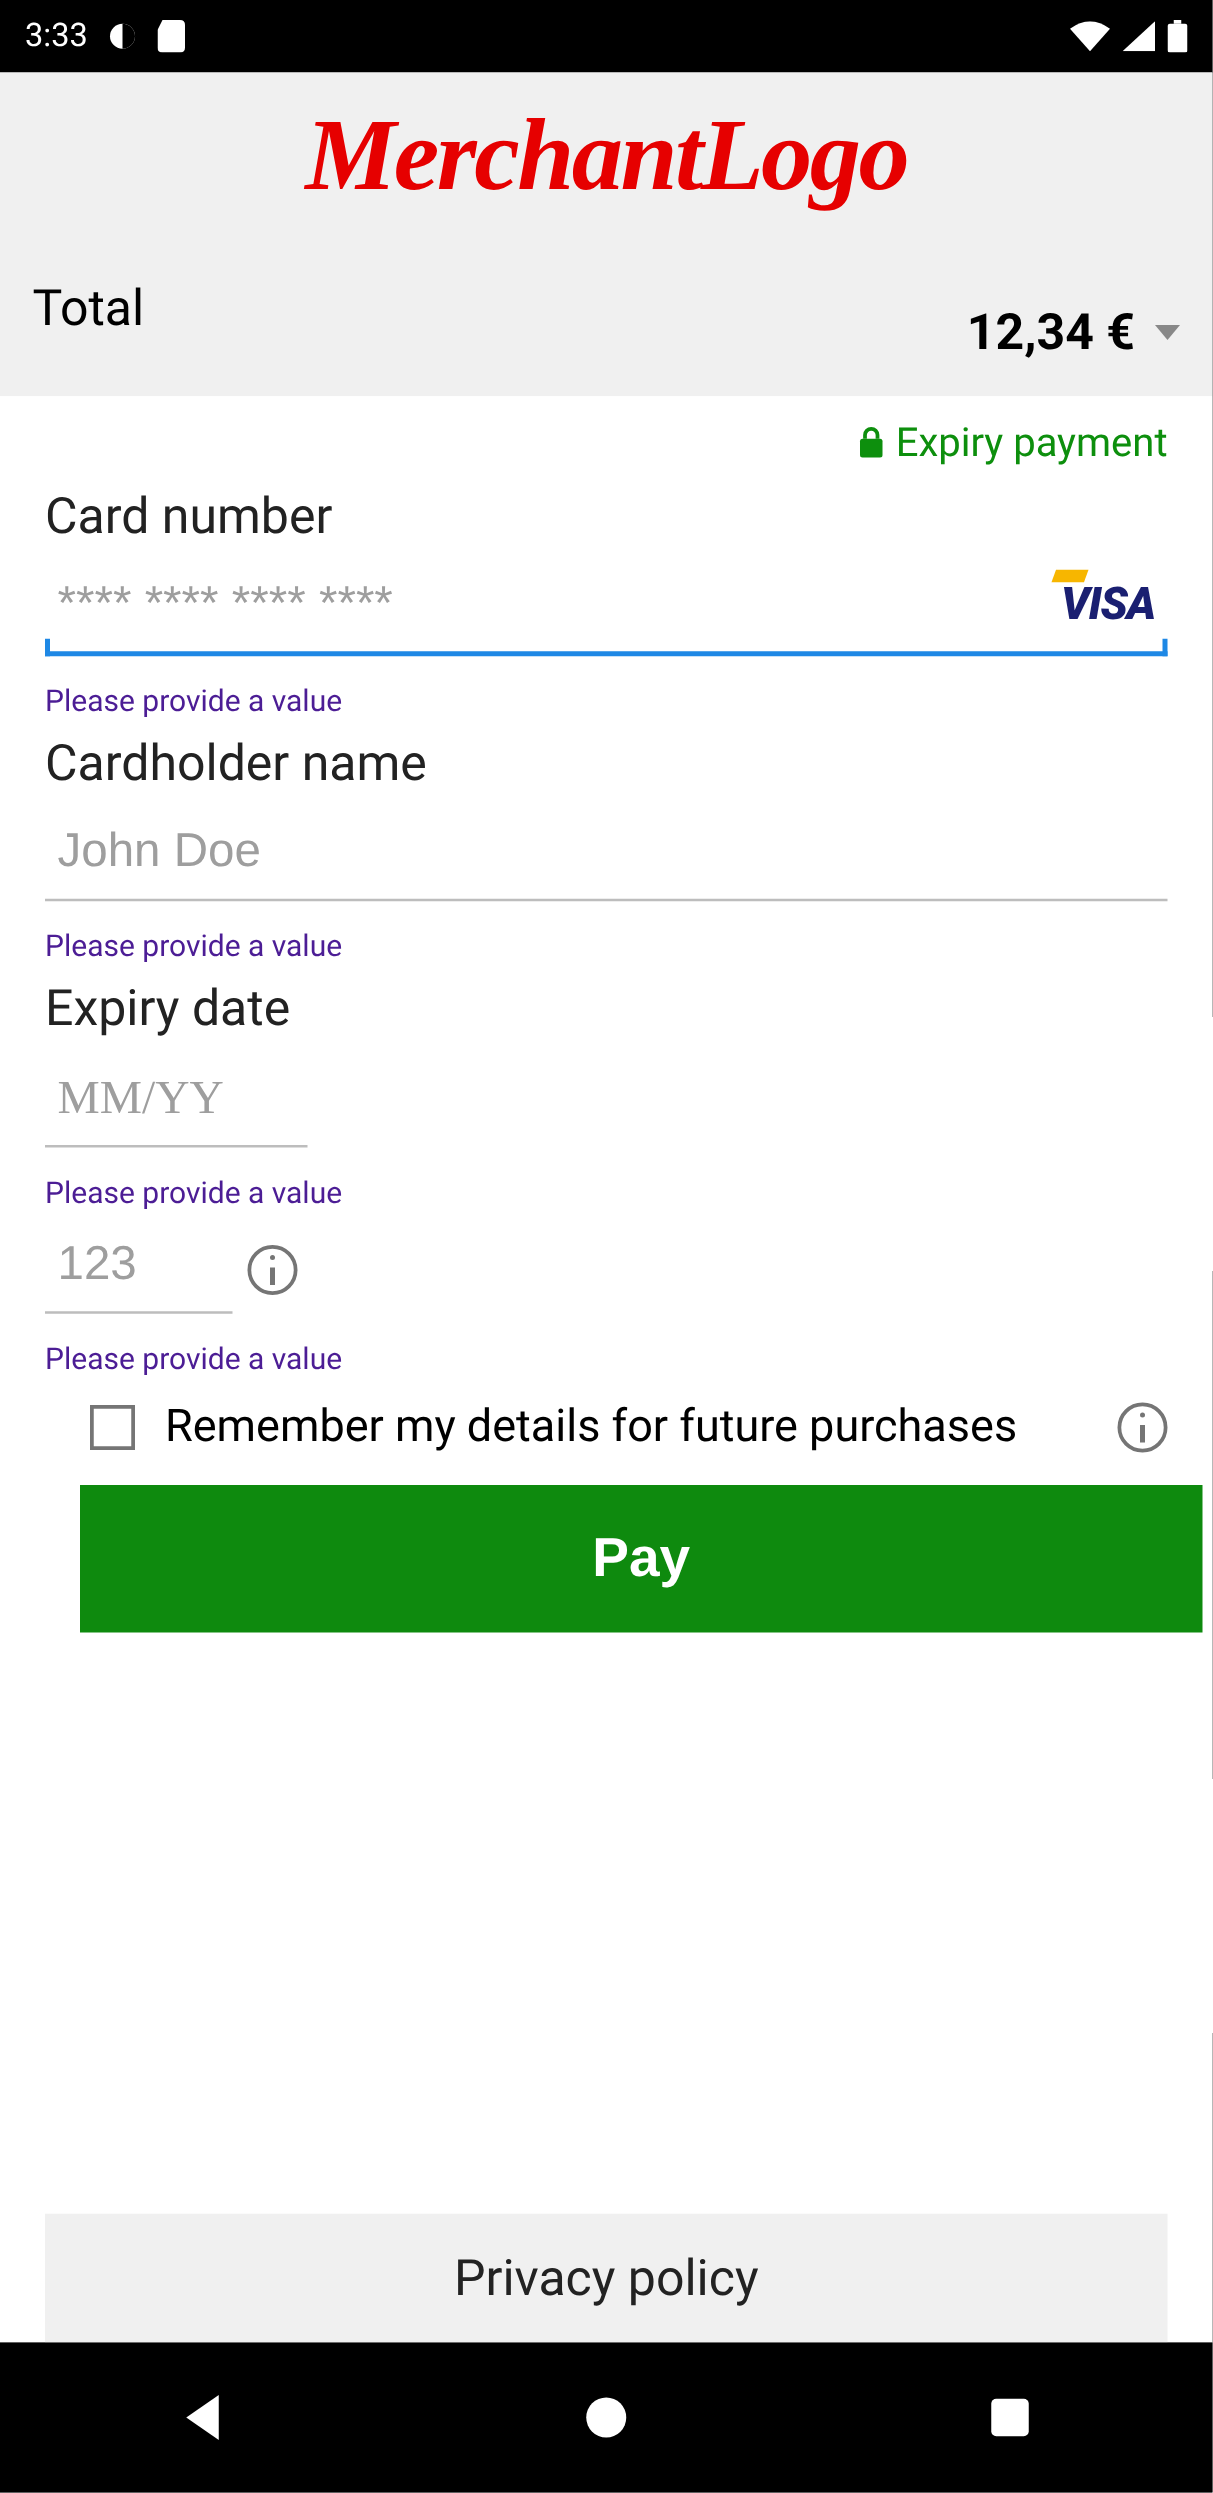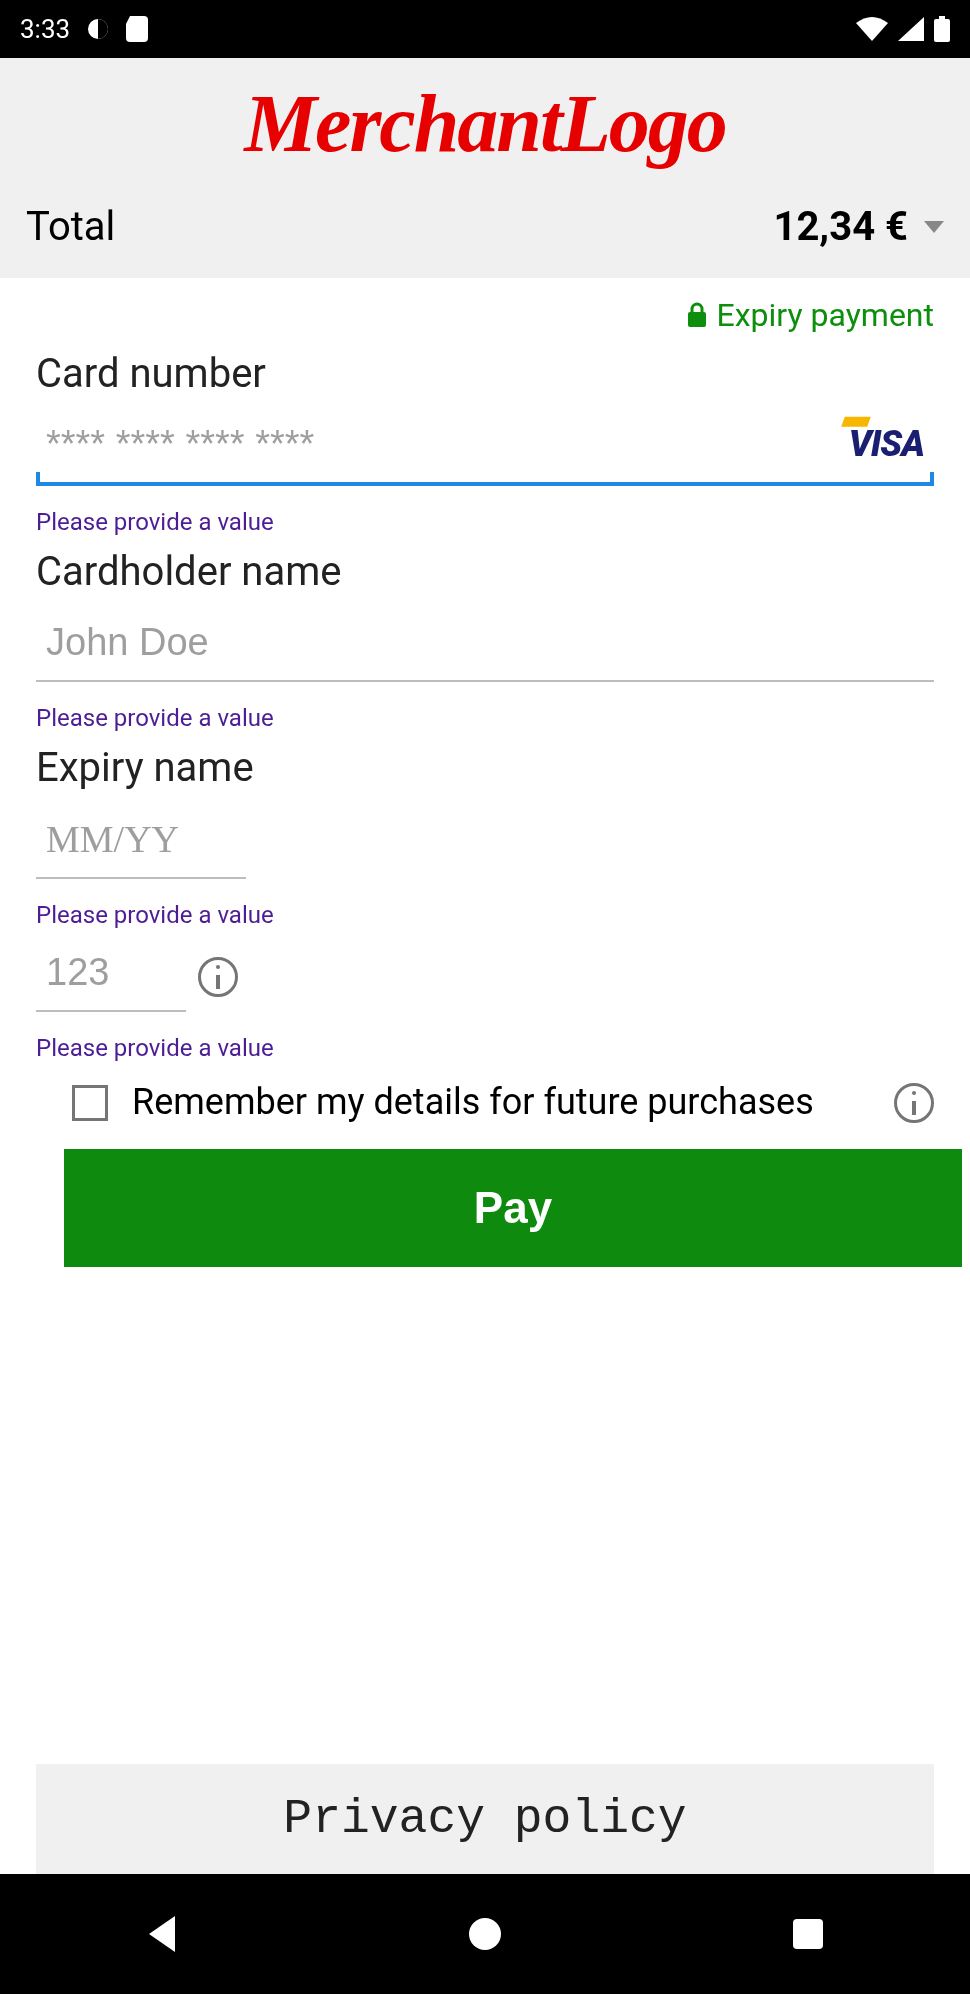--- a/index.html
+++ b/index.html
@@ -54,21 +54,21 @@
       letter-spacing: -2px;
       line-height: 1;
     }
     .total-row {
       display: flex;
       align-items: center;
       justify-content: space-between;
       padding: 20px 26px 28px 26px;
     }
     .total-label { font-size: 40px; color: #000; }
-    .total-right { display: flex; align-items: center; gap: 16px; }
+    .total-right { display: flex; align-items: center; gap: 16px; margin-top: 39px; }
     .total-amount { font-size: 40px; font-weight: bold; color: #000; }
     .chevron-down {
       width: 0; height: 0;
       border-left: 10px solid transparent;
       border-right: 10px solid transparent;
       border-top: 12px solid #888;
     }
 
     
     .content {
@@ -200,24 +200,23 @@
       margin-left: 28px;
     }
 
     .footer {
       background: #f0f0f0;
       text-align: center;
       padding: 28px 0;
       margin-top: auto;
     }
     .footer-link {
-      font-size: 48px;
+      font-size: 40px;
       color: #222;
       text-decoration: none;
-      font-family: Liberation Mono, monospace;
     }
 
     
     .nav-bar {
       height: 120px;
       background: #000;
       display: flex;
       align-items: center;
       justify-content: space-around;
     }
@@ -309,21 +308,21 @@
 
     <div class="field-group">
       <div class="field-label">Cardholder name</div>
       <div class="input-underline">
         <input class="text-input w-full" type="text" placeholder="John Doe" style="">
       </div>
       <div class="error-text">Please provide a value</div>
     </div>
 
     <div class="field-group">
-      <div class="field-label">Expiry name</div>
+      <div class="field-label">Expiry date</div>
       <div class="input-underline" style="width:210px">
         <input class="text-input w-expiry" type="text" placeholder="MM/YY" style="">
       </div>
       <div class="error-text">Please provide a value</div>
     </div>
 
     <div class="field-group">
       <div class="input-row">
         <div class="input-underline" style="width:150px">
           <input class="text-input w-cvv" type="text" placeholder="123" style="">

